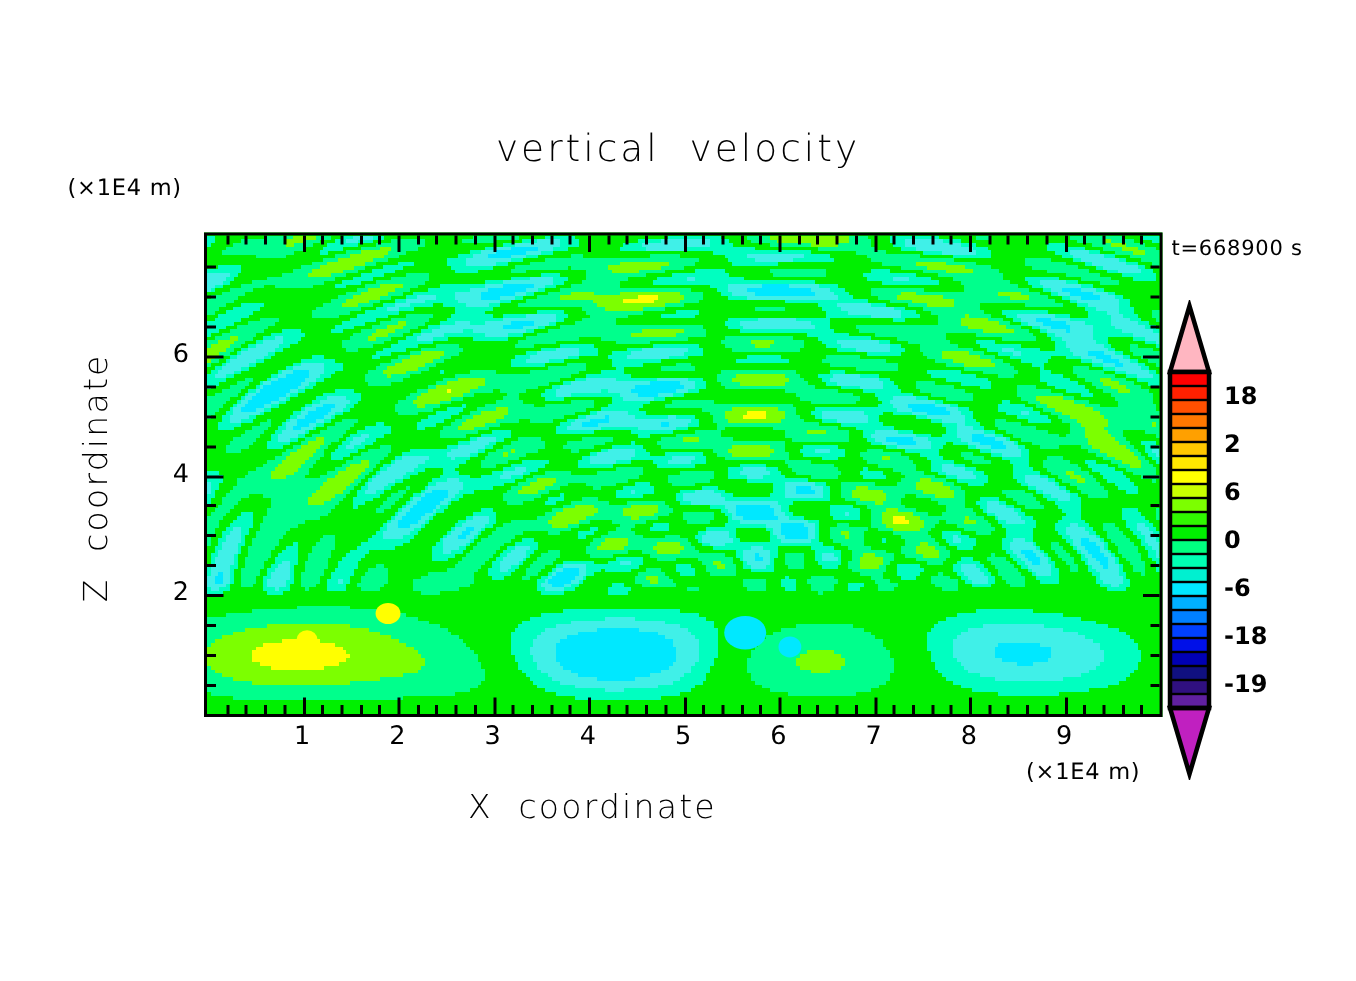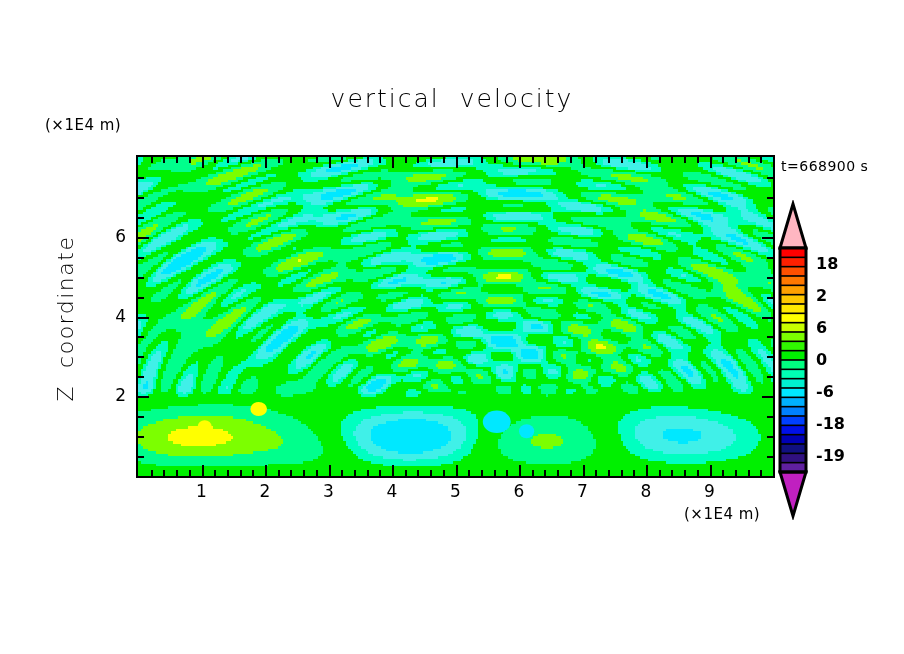--- a/index.html
+++ b/index.html
@@ -320,20 +320,21 @@
       <div class="xticklabel" style="left: 440.5px; top: 481px;">5</div>
       <div class="xticklabel" style="left: 504px; top: 481px;">6</div>
       <div class="xticklabel" style="left: 567.5px; top: 481px;">7</div>
       <div class="xticklabel" style="left: 631px; top: 481px;">8</div>
       <div class="xticklabel" style="left: 694.5px; top: 481px;">9</div>
       <div class="yticklabel" style="left: 96px; top: 385.25px;">2</div>
       <div class="yticklabel" style="left: 96px; top: 305.5px;">4</div>
       <div class="yticklabel" style="left: 96px; top: 225.75px;">6</div>
     </div>
 
+  <div id="x-axis-title">X  coordinate</div>
   <div id="y-axis-title">Z  coordinate</div>
 
   <div id="colorbar">
     <svg id="colorbar-svg" width="130" height="320" viewBox="0 0 130 320">
         <polygon points="10,48 23,4 36,48" fill="#FFB6C1" stroke="#000" stroke-width="3" stroke-linejoin="miter"></polygon>
         <rect x="10" y="48" width="26" height="9.933333333333334" fill="#FF0000" stroke="#000" stroke-width="1.6"></rect>
         <rect x="10" y="57.333333333333336" width="26" height="9.933333333333334" fill="#FF2000" stroke="#000" stroke-width="1.6"></rect>
         <rect x="10" y="66.66666666666667" width="26" height="9.933333333333334" fill="#FF5000" stroke="#000" stroke-width="1.6"></rect>
         <rect x="10" y="76" width="26" height="9.933333333333334" fill="#FF7800" stroke="#000" stroke-width="1.6"></rect>
         <rect x="10" y="85.33333333333334" width="26" height="9.933333333333334" fill="#FFA000" stroke="#000" stroke-width="1.6"></rect>

